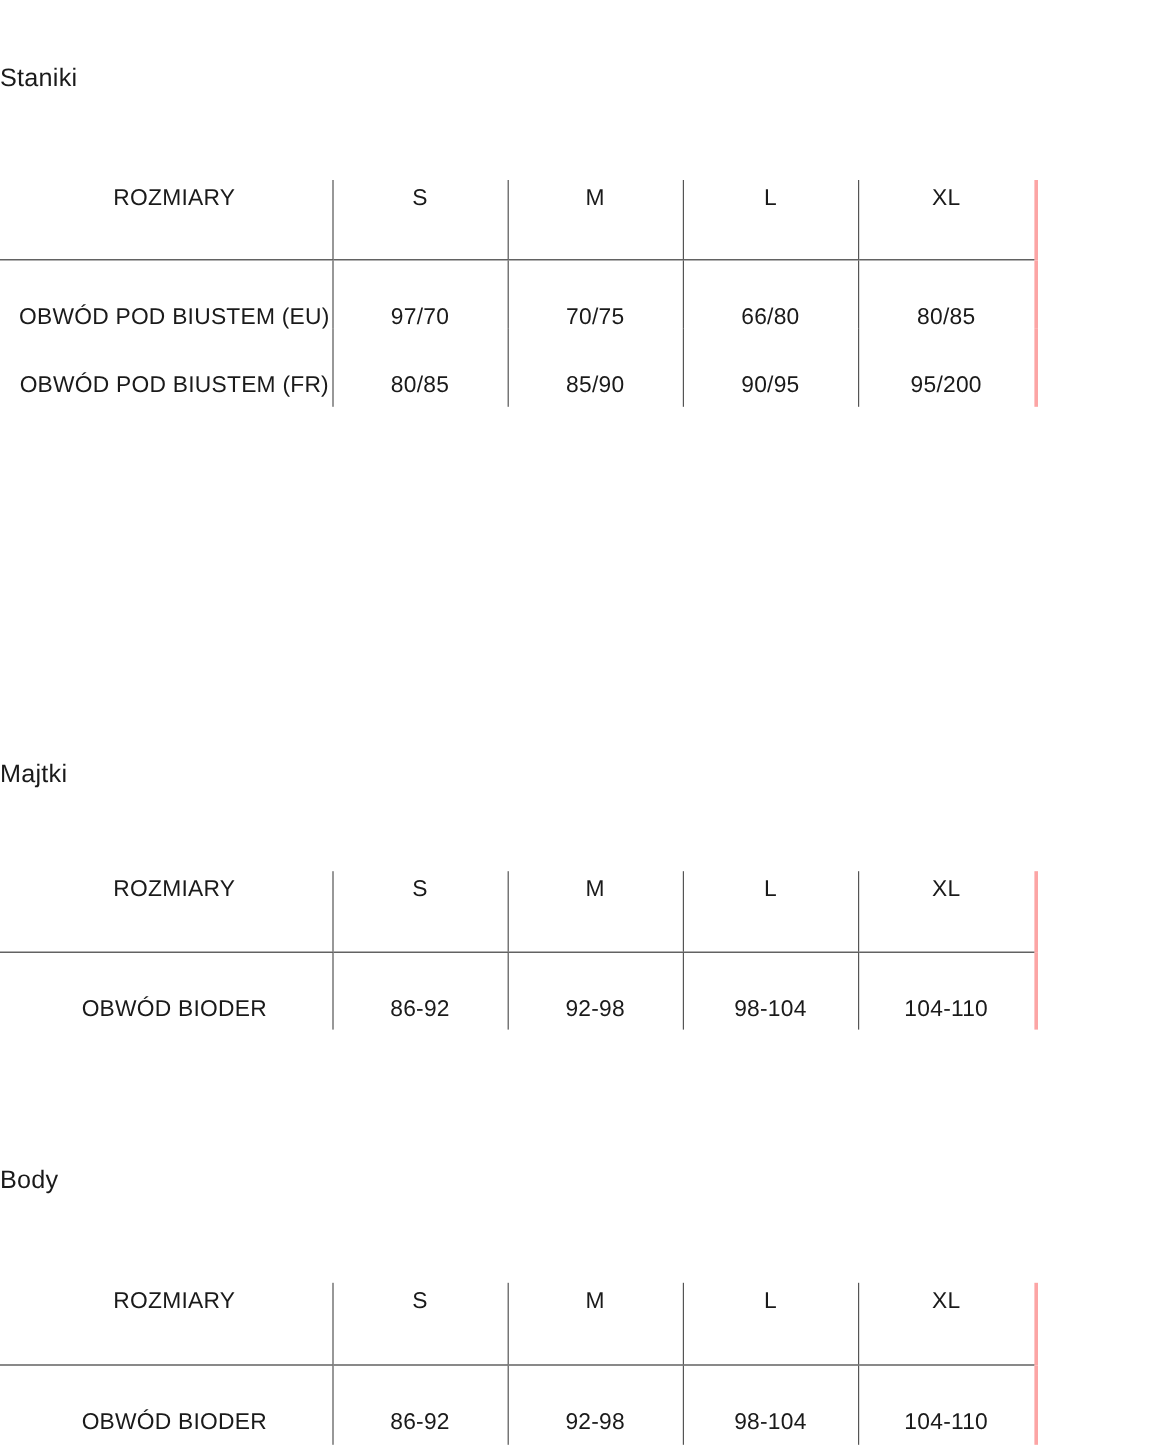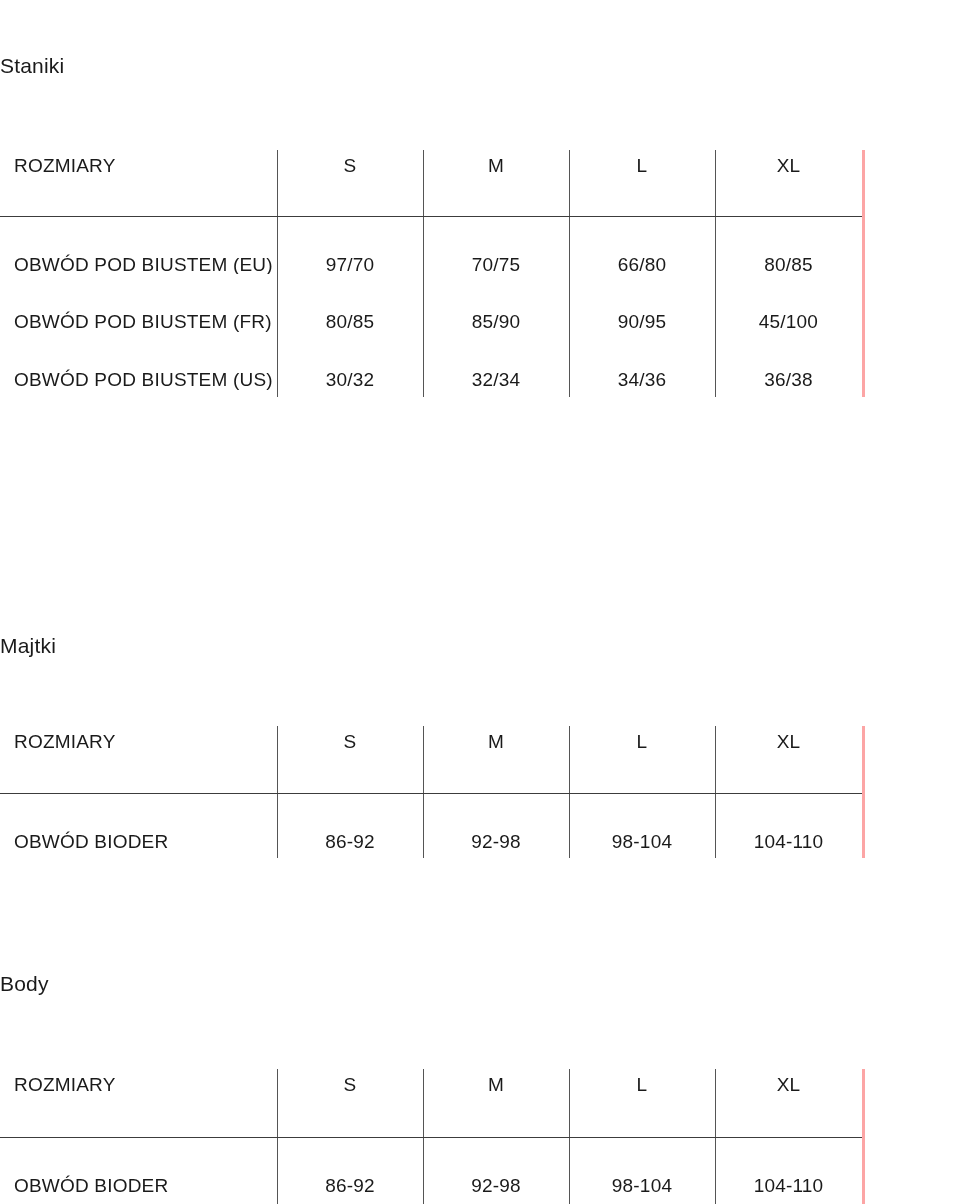--- a/index.html
+++ b/index.html
@@ -59,21 +59,21 @@
   .size-table th + th,
   .size-table td + td { border-left: 1px solid #555555; }
   .size-table th:last-child,
   .size-table td:last-child { border-right: 3px solid #fca5a5; }
   .size-table th {
     border-bottom: 1px solid #3c3c3c;
     padding-top: 6px;
   }
   .size-table td { padding-top: 38px; }
   .size-table .lbl {
-    text-align: left;
+    text-align: center;
     padding-left: 14px;
   }
   .t1 th { height: 66px; }
   .t1 td { height: 58px; }
   .t1 tbody tr:last-child td { height: 65px; }
   .t2 th { height: 67px; }
   .t2 td { height: 65px; }
   .t3 th { height: 68px; }
   .t3 td { height: 67px; }
 </style>
@@ -105,28 +105,21 @@
       <td>97/70</td>
       <td>70/75</td>
       <td>66/80</td>
       <td>80/85</td>
     </tr>
     <tr>
       <td class="lbl">OBWÓD POD BIUSTEM (FR)</td>
       <td>80/85</td>
       <td>85/90</td>
       <td>90/95</td>
-      <td>45/100</td>
-    </tr>
-    <tr>
-      <td class="lbl">OBWÓD POD BIUSTEM (US)</td>
-      <td>30/32</td>
-      <td>32/34</td>
-      <td>34/36</td>
-      <td>36/38</td>
+      <td>95/200</td>
     </tr>
   </tbody>
 </table>
 
 <div class="section-heading h2">Majtki</div>
 
 <table class="size-table t2">
   <colgroup>
       <col class="c0">
       <col class="c1">

